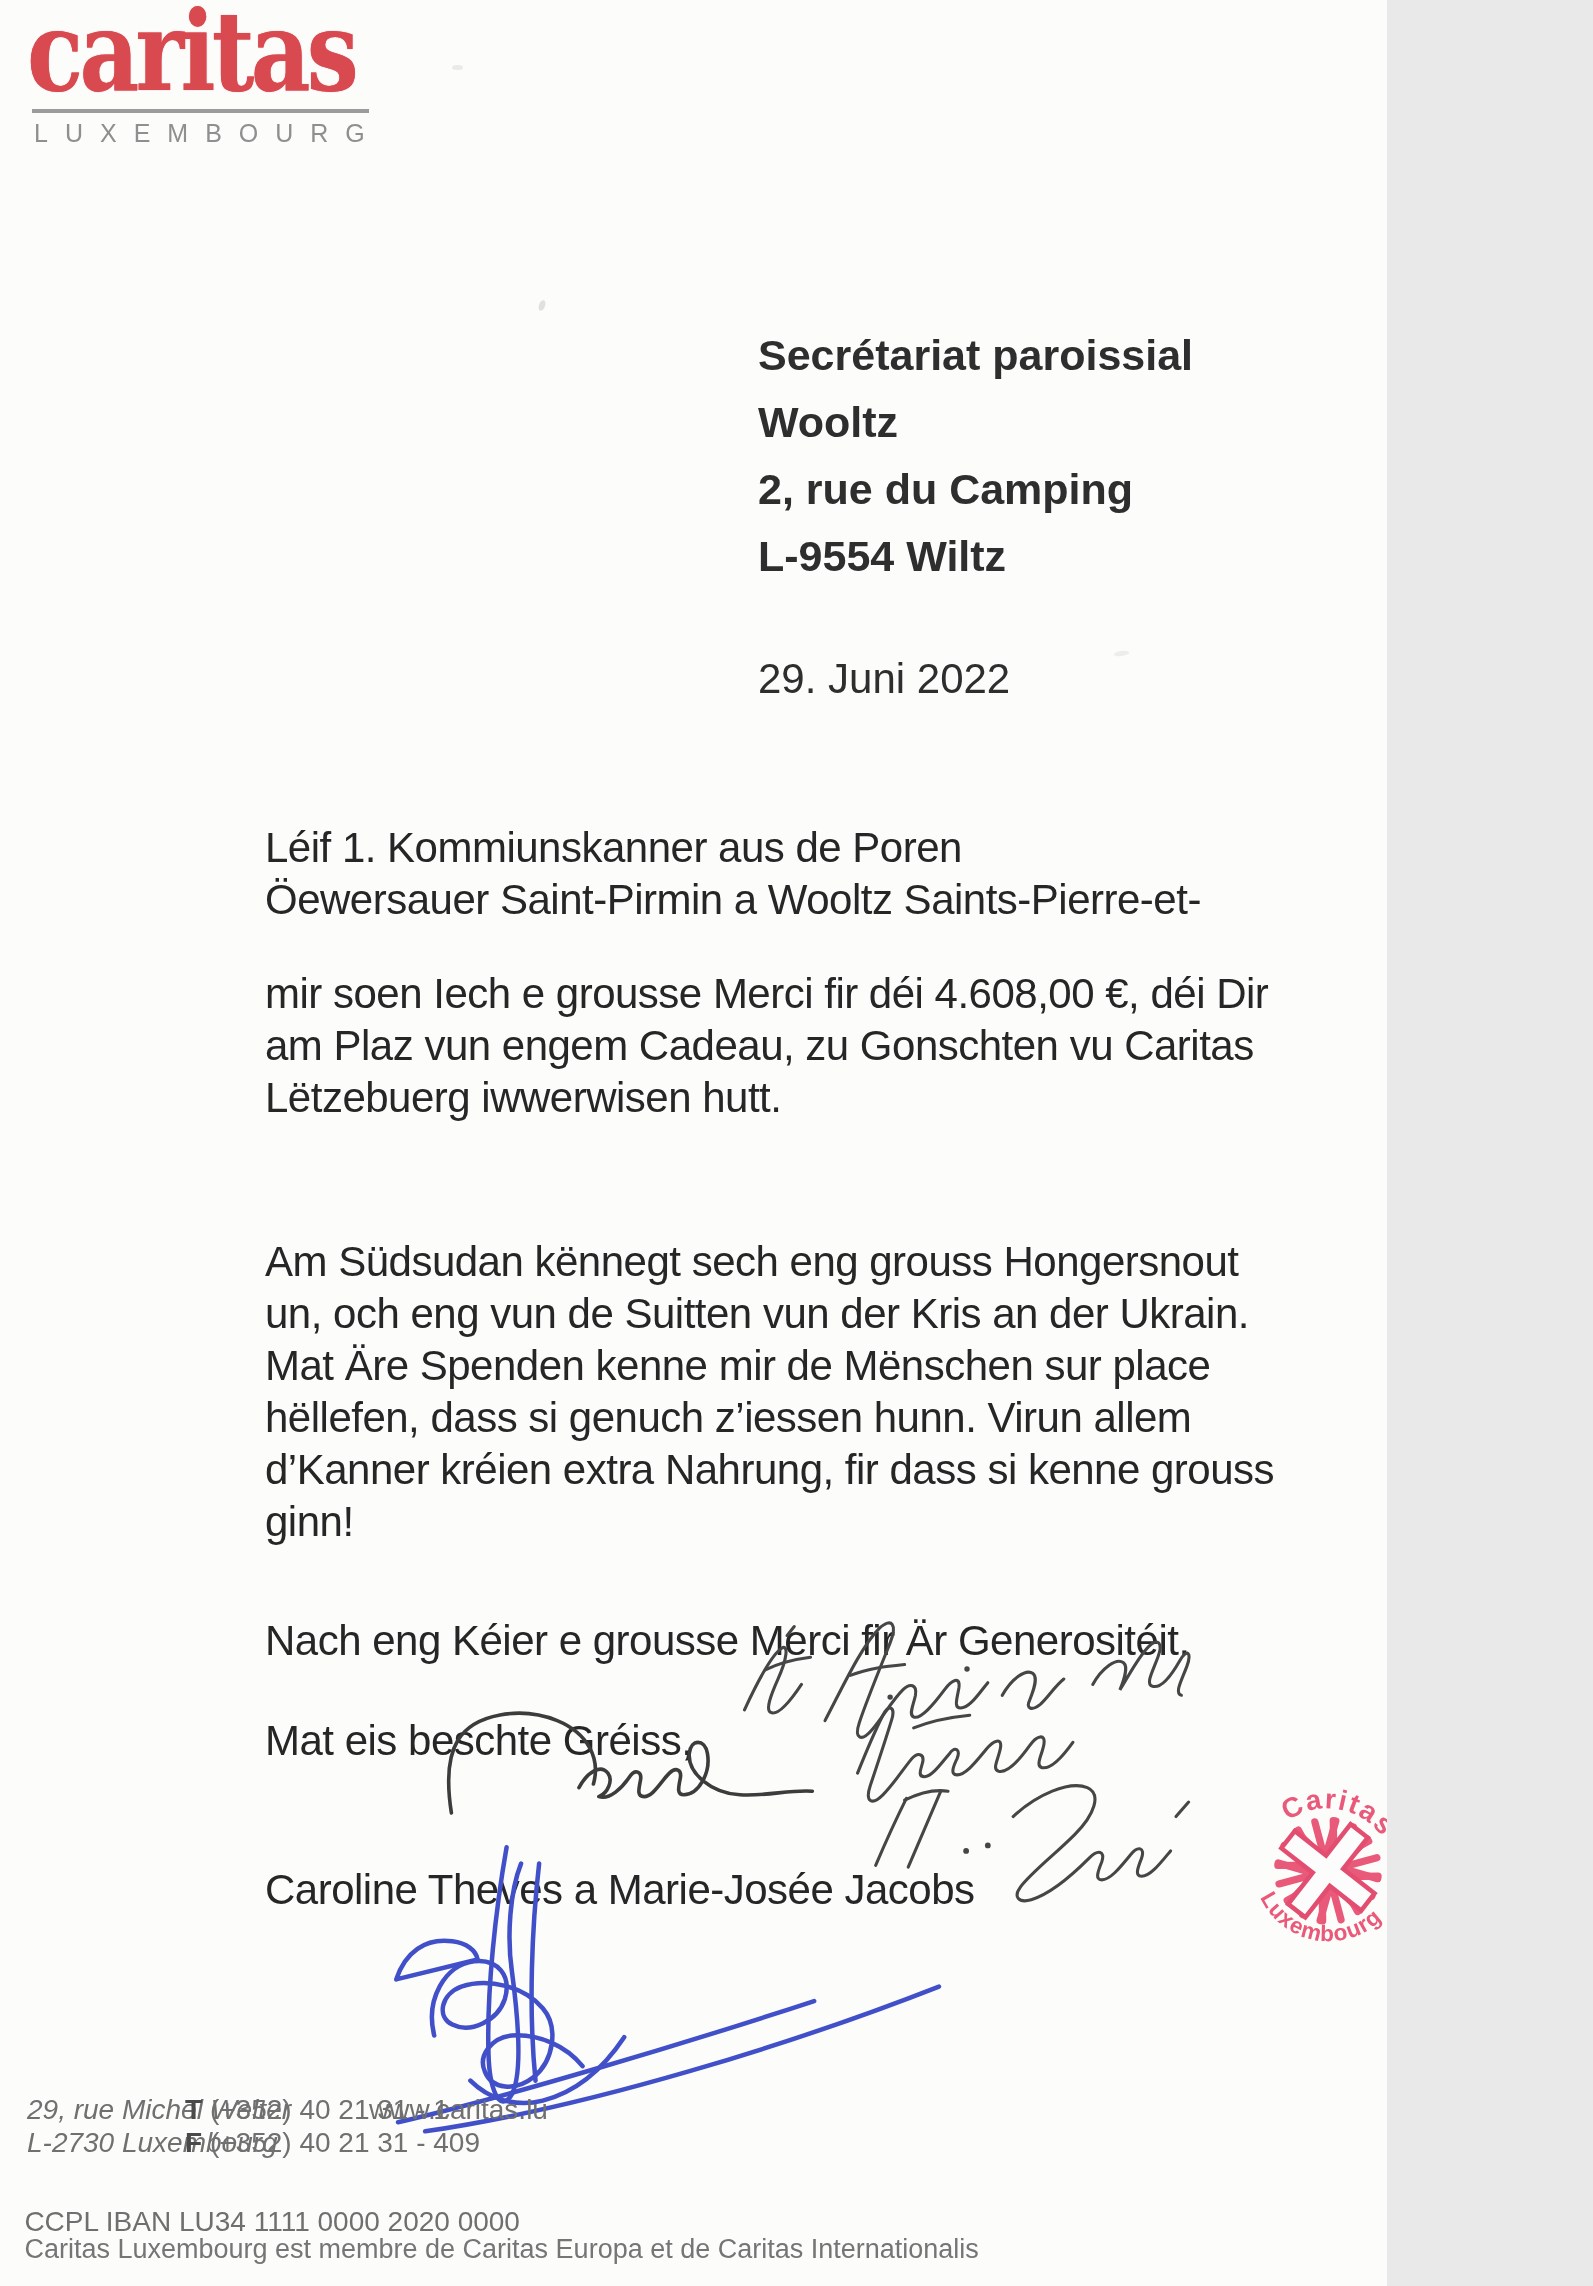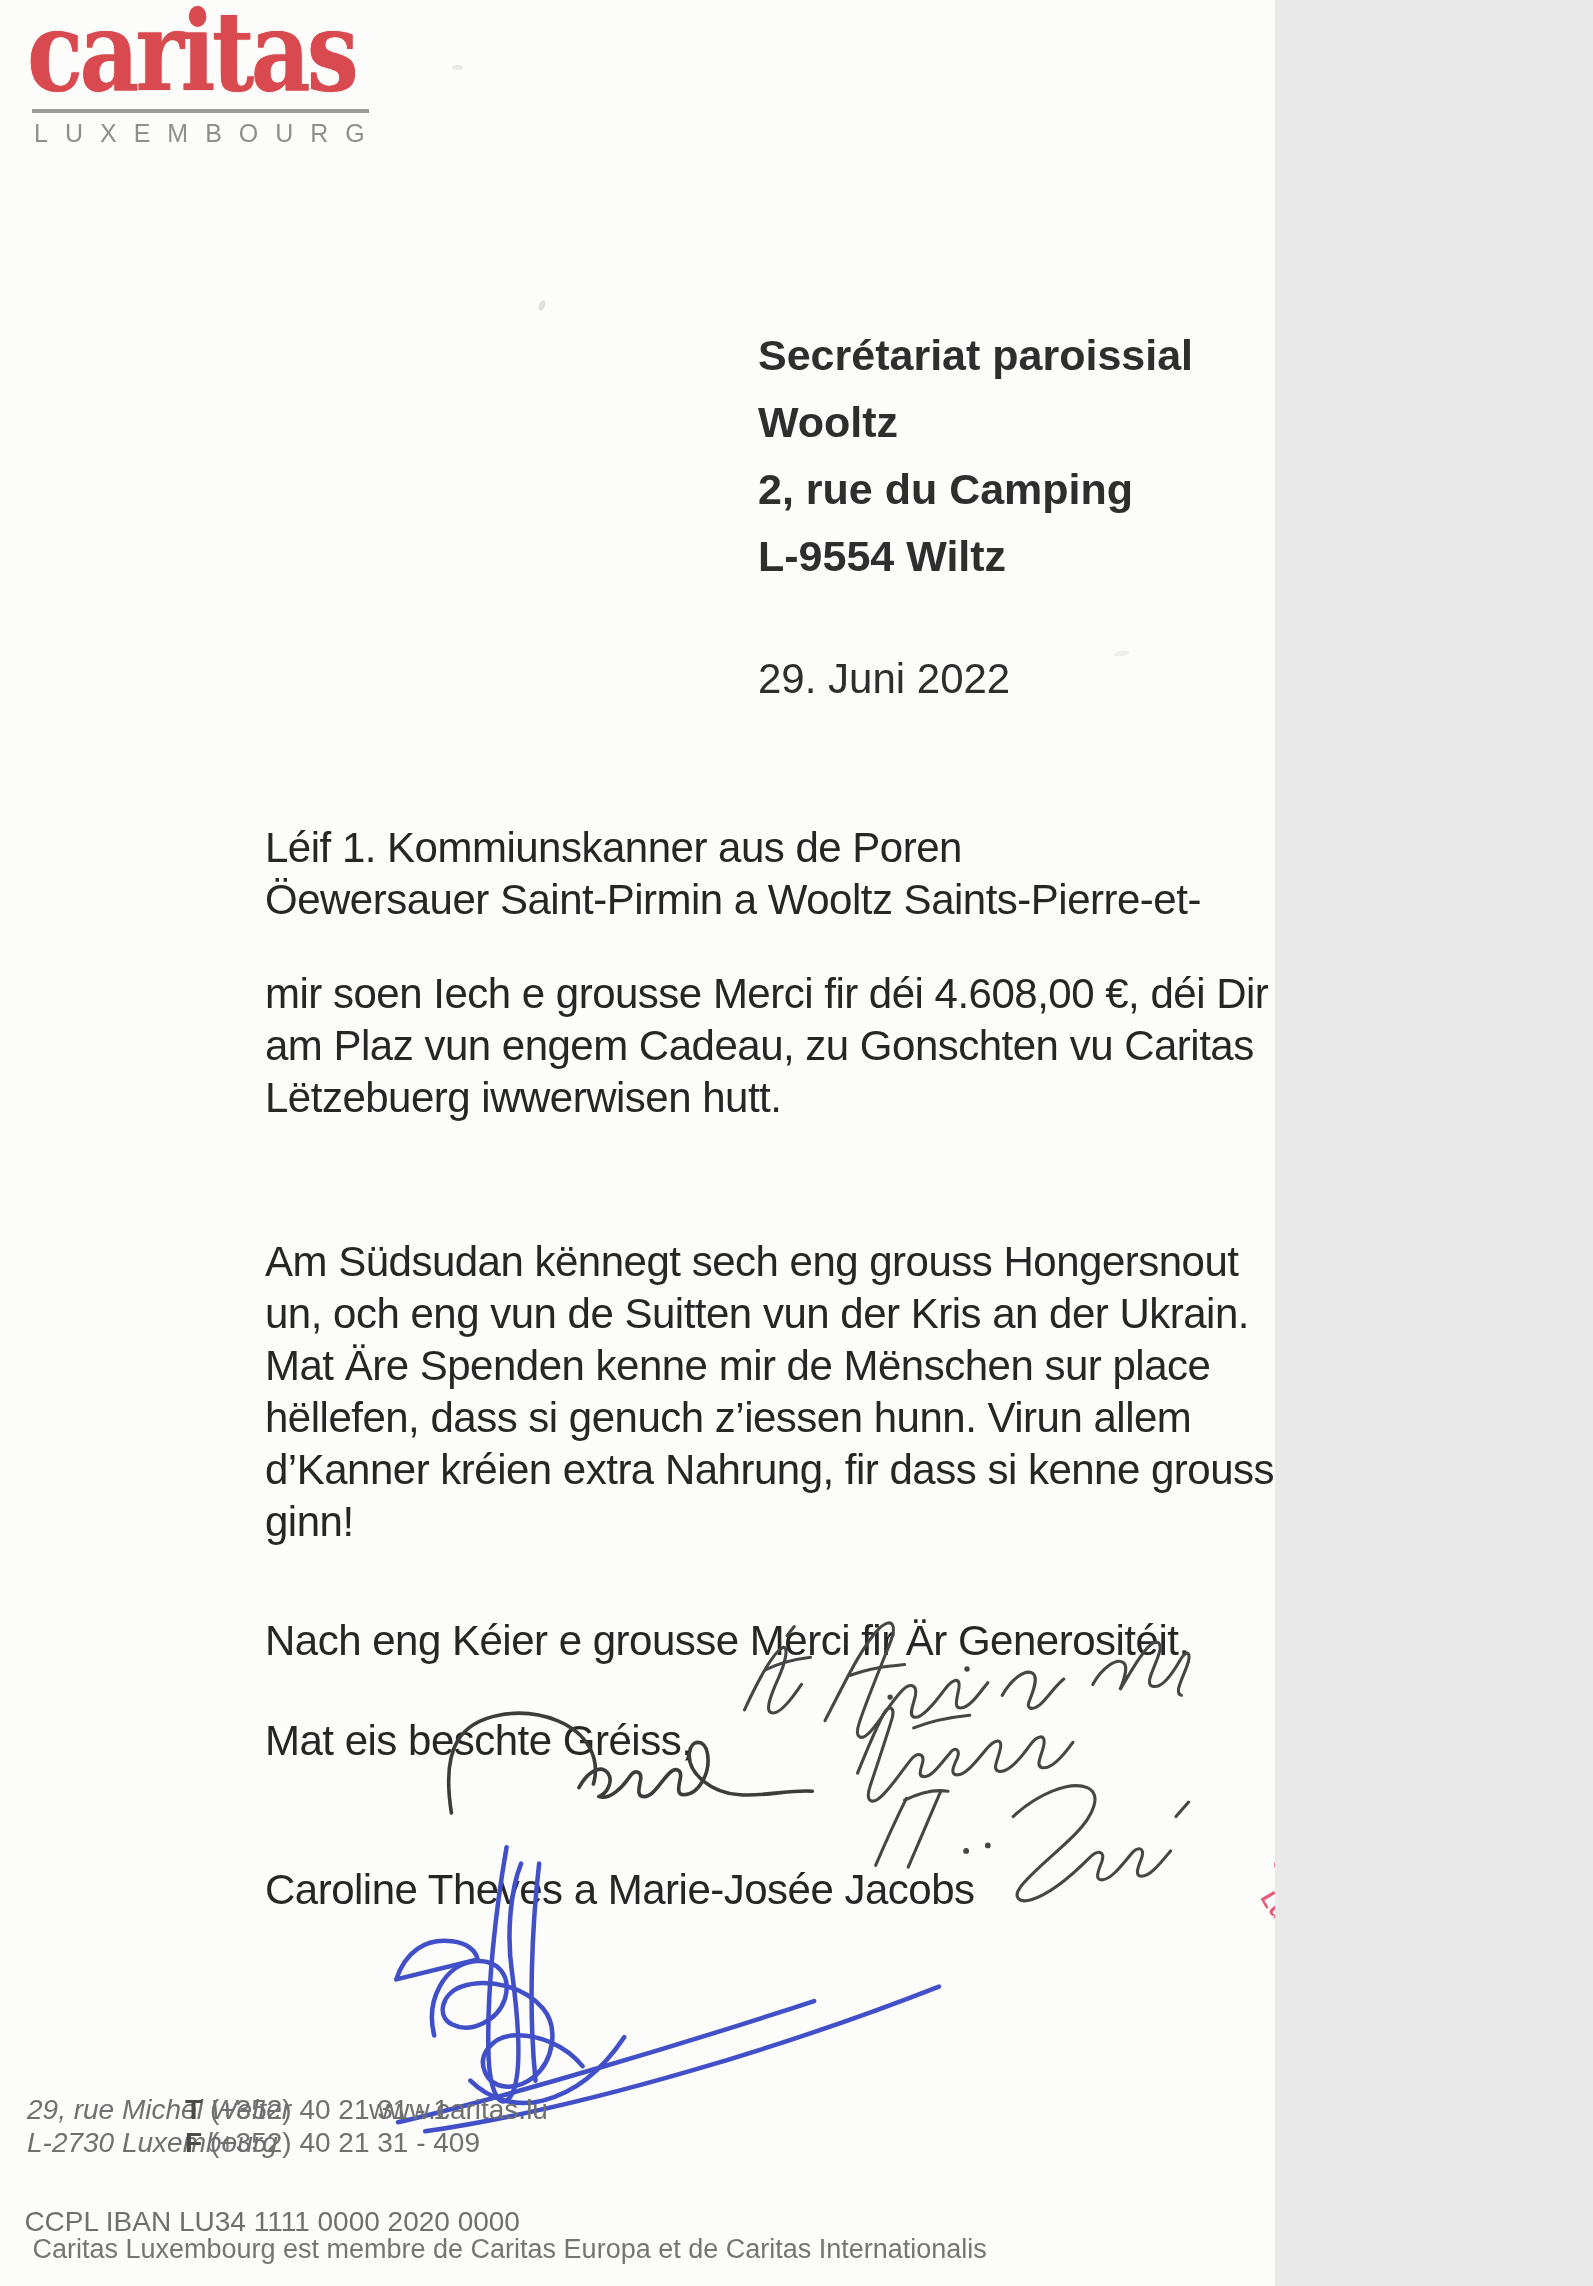--- a/index.html
+++ b/index.html
@@ -1,16 +1,16 @@
 <!DOCTYPE html>
 <html style="font-size:14.5px"><head>
 <meta charset="utf-8">
 <style>
   html,body{margin:0;padding:0;background:#e9e9e9;}
-  .page{position:relative;width:1275px;height:2287px;background:#fcfcfb;overflow:hidden;
+  .page{position:relative;width:1387px;height:2287px;background:#fcfcfb;overflow:hidden;
         font-family:"Liberation Sans",sans-serif;color:#272727;}
   .abs{position:absolute;}
   
   .logo-word{left:27px;top:-12.7px;font-family:"DejaVu Serif",serif;font-weight:bold;
              font-size:110px;letter-spacing:-4.5px;color:#d84a4f;transform:scaleX(.84);
              transform-origin:left top;white-space:nowrap;text-shadow:0 0 0.9px #d84a4f;}
   .logo-line{left:32px;top:109px;width:337px;height:3.6px;background:#9b9b9b;}
   .logo-sub{left:34px;top:119px;font-size:25px;letter-spacing:17px;color:#8f8f8f;white-space:nowrap;}
   
   .recipient{left:758px;top:322px;font-size:43px;font-weight:700;line-height:67px;
@@ -21,21 +21,21 @@
               color:#262626;white-space:nowrap;margin-top:44px;}
   .b-salutation{top:778px;} .b-para1{top:924px;} .b-para2{top:1192px;}
   .b-thanks{top:1571px;} .b-closing{top:1671px;} .b-signatories{top:1820px;}
   
   .footer-col{font-size:28px;line-height:33px;color:#707070;white-space:nowrap;}
   .f-addr{left:27px;top:2093px;font-style:italic;}
   .f-phone{left:185px;top:2093px;}
   .f-web{left:369px;top:2093px;}
   .f-label{font-weight:700;color:#4a4a4a;}
   .f-iban{left:24.4px;top:2195px;font-size:28px;color:#6f6f6f;white-space:nowrap;margin-top:11px;}
-  .f-membre{left:24.4px;top:2234px;font-size:27px;color:#757575;white-space:nowrap;margin-left:8px;}
+  .f-membre{left:24.4px;top:2234px;font-size:27px;color:#757575;white-space:nowrap;}
   
   .speck{background:#c9c9c9;border-radius:50%;opacity:.55;}
   svg.overlay{position:absolute;left:0;top:0;}
   .ink{fill:none;stroke:#3c3c3c;stroke-width:4;stroke-linecap:round;stroke-linejoin:round;}
   .ink-thin{fill:none;stroke:#464646;stroke-width:3.4;stroke-linecap:round;}
   .blueink{fill:none;stroke:#4150c8;stroke-width:5;stroke-linecap:round;stroke-linejoin:round;}
   .sealring{fill:none;stroke:#5a5a5a;}
   .sealtxt{font-family:"DejaVu Serif",serif;fill:#3f3f3f;}
 </style>
 </head>

